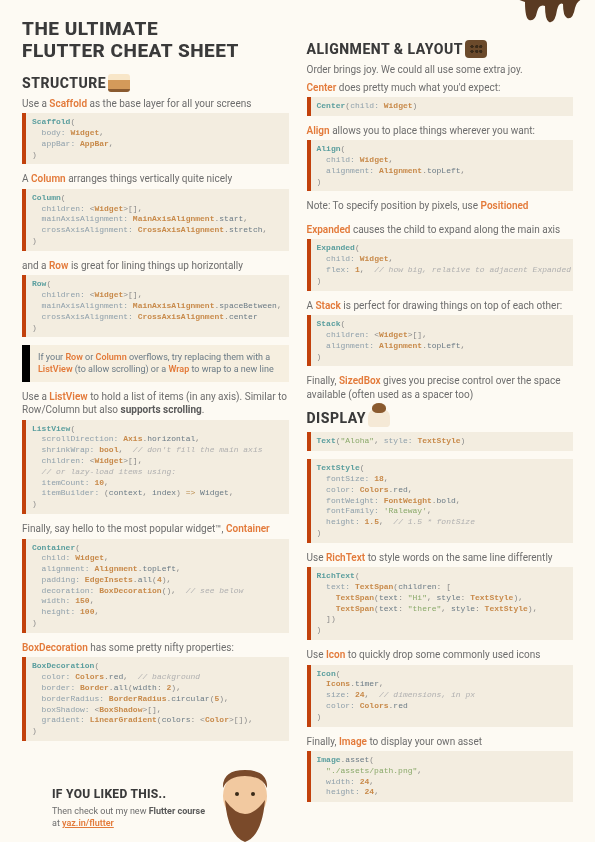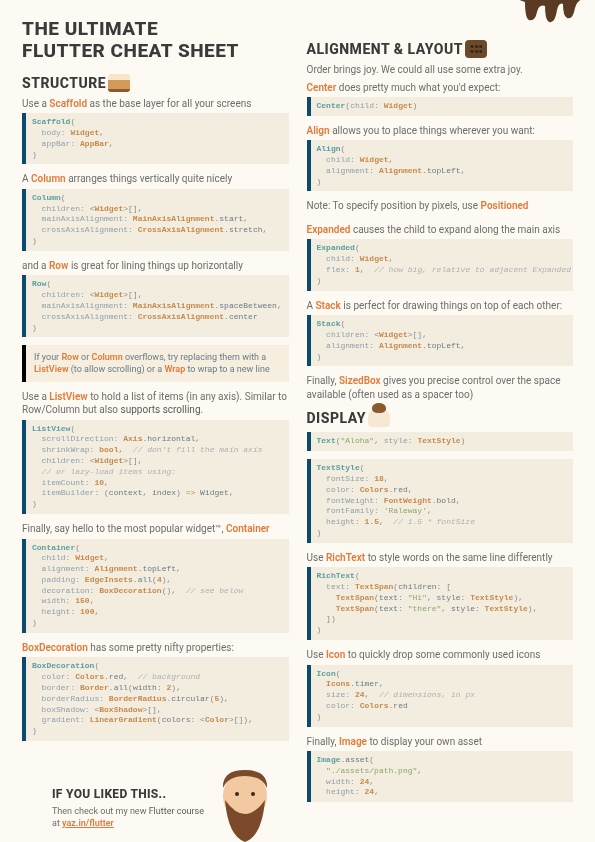--- a/index.html
+++ b/index.html
@@ -65,36 +65,36 @@
   }
   .cream {
     background: #f5e9d6;
     border-radius: 40% 40% 20% 20%;
     position: relative;
   }
   .cream::after{content:"";position:absolute;top:-6px;left:4px;width:14px;height:10px;background:#8a5a2f;border-radius:50% 50% 40% 40%;}
 
   p { font-size: 10px; line-height: 1.35; margin: 4px 0 3px 0; color: #6d6d6d; }
   .kw { color: #e37a3a; font-weight: 600; }
-  strong { font-weight: 400; color: #5a5a5a; text-align: right; }
+  strong { font-weight: 700; color: #5a5a5a; text-align: right; }
 
   pre {
     background: #f3ede0;
-    border-left: 4px solid #0c4a6e;
+    border-left: 4px solid #c2410c;
     padding: 4px 6px 4px 6px;
     font-family: "SFMono-Regular", Consolas, "Liberation Mono", monospace;
     font-size: 8px;
     line-height: 1.35;
     color: #6a7a85;
     white-space: pre;
     margin: 3px 0 8px 0;
     overflow: hidden;
   }
   pre.callout {
-    border-left: 4px solid #000000;
+    border-left: 8px solid #000000;
     background: #f6efe0;
     font-family: inherit;
     white-space: normal;
     font-size: 9px;
     padding: 6px 8px;
   }
   .tok-type { color: #5a9e9e; font-weight: 600; }
   .tok-attr { color: #8fa0ab; }
   .tok-val  { color: #c88a4a; font-weight: 600; }
   .tok-punct{ color: #8a8a8a; }

